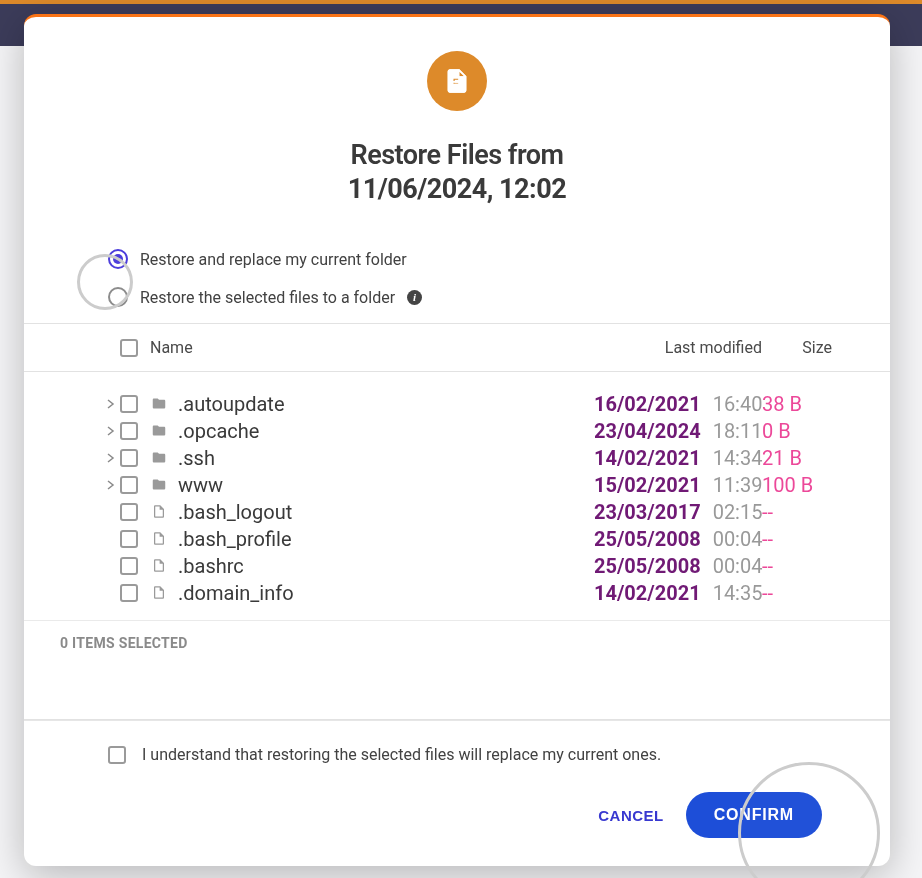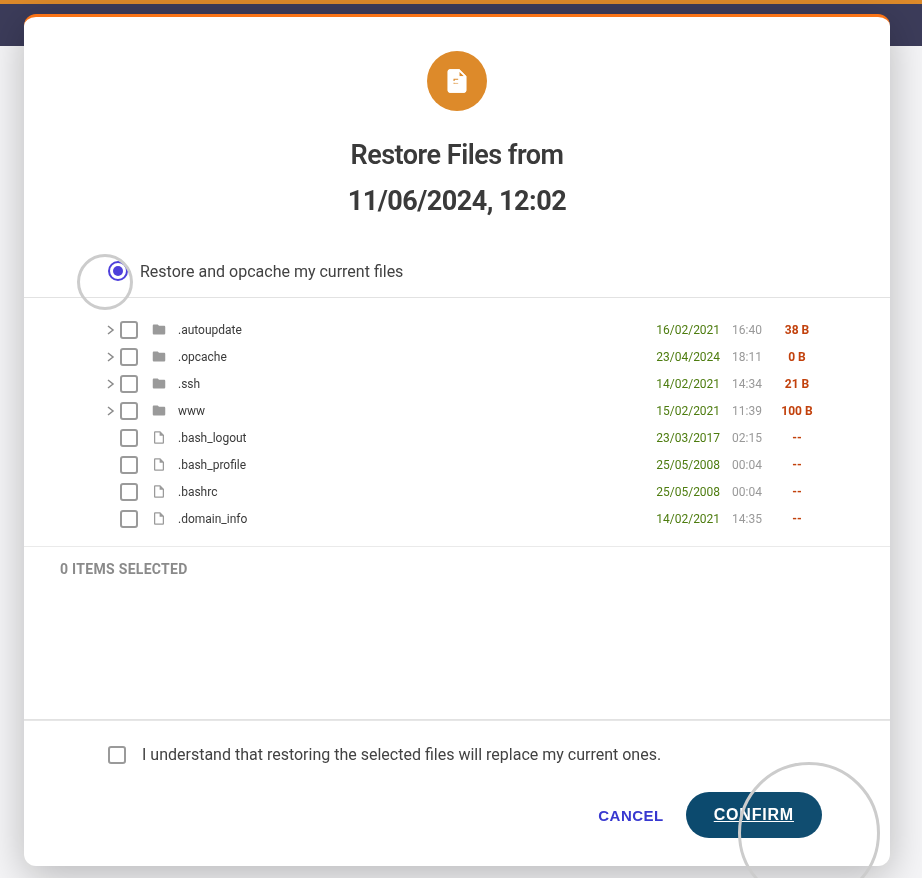--- a/index.html
+++ b/index.html
@@ -74,21 +74,21 @@
       font-size: 27px;
       font-weight: 600;
       color: #3a3a3a;
       letter-spacing: -0.5px;
     }
     .title-line2 {
       font-size: 27px;
       font-weight: 700;
       color: #3a3a3a;
       letter-spacing: -0.5px;
-      margin-top: 14px;
+      margin-top: 2px;
     }
     .options {
       padding: 20px 60px 16px 84px;
       display: flex;
       flex-direction: column;
       gap: 18px;
     }
     .radio-row {
       display: flex;
       align-items: center;
@@ -172,21 +172,21 @@
       flex-shrink: 0;
     }
     .rows {
       padding: 18px 58px 14px 78px;
     }
     .file-row {
       display: flex;
       align-items: center;
       height: 27px;
       color: #3a3a3a;
-      font-size: 12px;
+      font-size: 20px;
     }
     .expander {
       width: 18px;
       display: flex;
       align-items: center;
       justify-content: center;
       color: #8a8a8a;
       font-size: 11px;
       cursor: pointer;
     }
@@ -210,32 +210,31 @@
       flex: 1;
       white-space: nowrap;
       overflow: hidden;
     }
     .row-mod {
       width: 168px;
       text-align: right;
       white-space: nowrap;
     }
     .row-mod .date {
-      font-weight: 400;
-      color: #4d7c0f;
+      font-weight: 700;
+      color: #701a75;
     }
     .row-mod .time {
       color: #999;
       margin-left: 12px;
     }
     .row-size {
       width: 70px;
-      text-align: center;
-      color: #c2410c;
-      font-weight: bold;
+      text-align: left;
+      color: #ec4899;
     }
     .selection-count {
       padding: 14px 58px 14px 36px;
       color: #8a8a8a;
       font-size: 14px;
       font-weight: 700;
       letter-spacing: 0.3px;
       border-top: 1px solid #eaeaea;
     }
     .confirm-row {
@@ -257,30 +256,29 @@
     .btn-cancel {
       background: none;
       border: none;
       color: #3838d0;
       font-weight: 700;
       font-size: 15px;
       letter-spacing: 0.5px;
       cursor: pointer;
     }
     .btn-confirm {
-      background: #0c4a6e;
+      background: #1d4ed8;
       border: none;
       color: #fff;
       font-weight: 700;
       font-size: 16px;
       letter-spacing: 0.8px;
       padding: 14px 28px;
       border-radius: 26px;
       cursor: pointer;
-      text-decoration: underline;
     }
     .highlight-circle {
       position: absolute;
       border: 3px solid #ccc;
       border-radius: 50%;
       pointer-events: none;
       background: rgba(255,255,255,0.02);
     }
     .hc1 {
       width: 56px;
@@ -316,25 +314,38 @@
           <rect x="8" y="17" width="5" height="1" fill="#fff"></rect>
         </svg>
     </div>
     <div class="title-line1">Restore Files from</div>
     <div class="title-line2">11/06/2024, 12:02</div>
   </div>
 
   <div class="options">
     <label class="radio-row">
       <span class="radio checked"></span>
-      <span>Restore and opcache my current files</span>
+      <span>Restore and replace my current folder</span>
+    </label>
+    <label class="radio-row">
+      <span class="radio"></span>
+      <span>Restore the selected files to a folder</span>
+      <span class="info-icon">i</span>
     </label>
   </div>
 
   <div class="table-wrap">
+    <div class="table-head">
+      <div class="col-check-head">
+        <span class="checkbox"></span>
+      </div>
+      <div class="col-name-head">Name</div>
+      <div class="col-mod-head">Last modified</div>
+      <div class="col-size-head">Size</div>
+    </div>
 
     <div class="rows" id="rows-container">
         <div class="file-row">
           <div class="expander">
             <svg width="8" height="10" viewBox="0 0 8 10">
               <path d="M1 1 L6 5 L1 9" stroke="#8a8a8a" stroke-width="1.5" fill="none"></path>
             </svg>
           </div>
           <div class="row-check">
             <span class="checkbox"></span>

